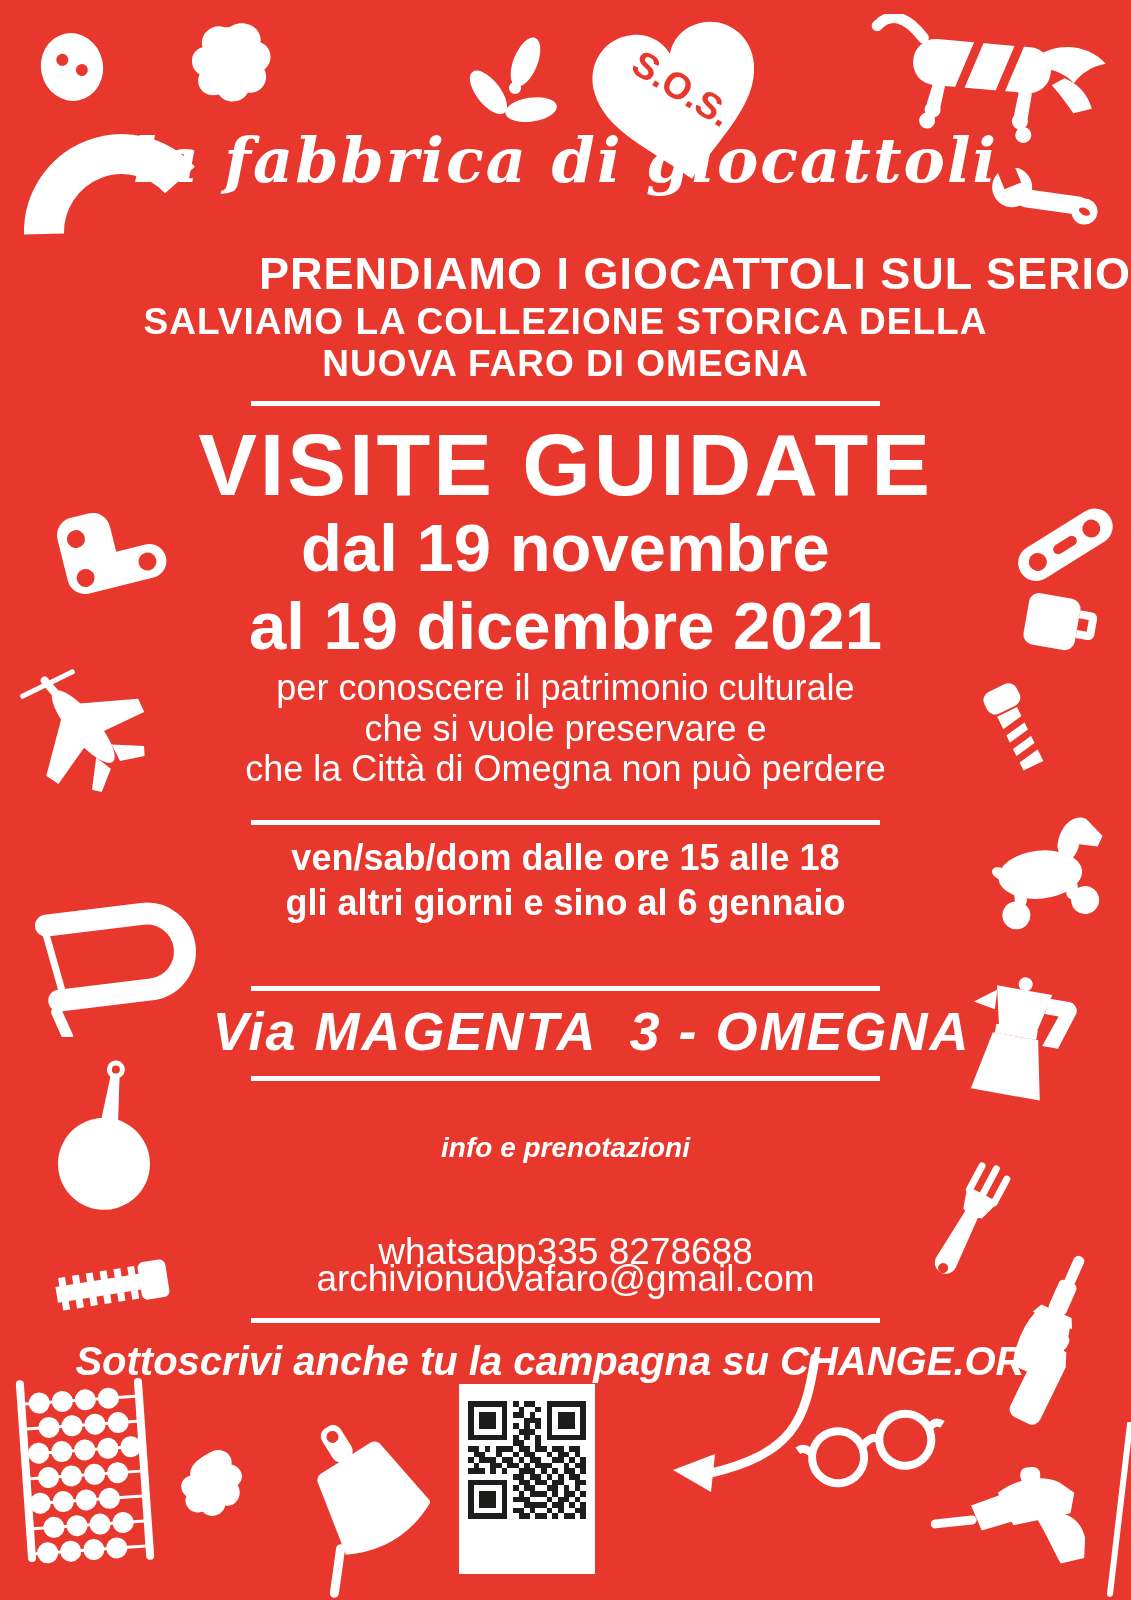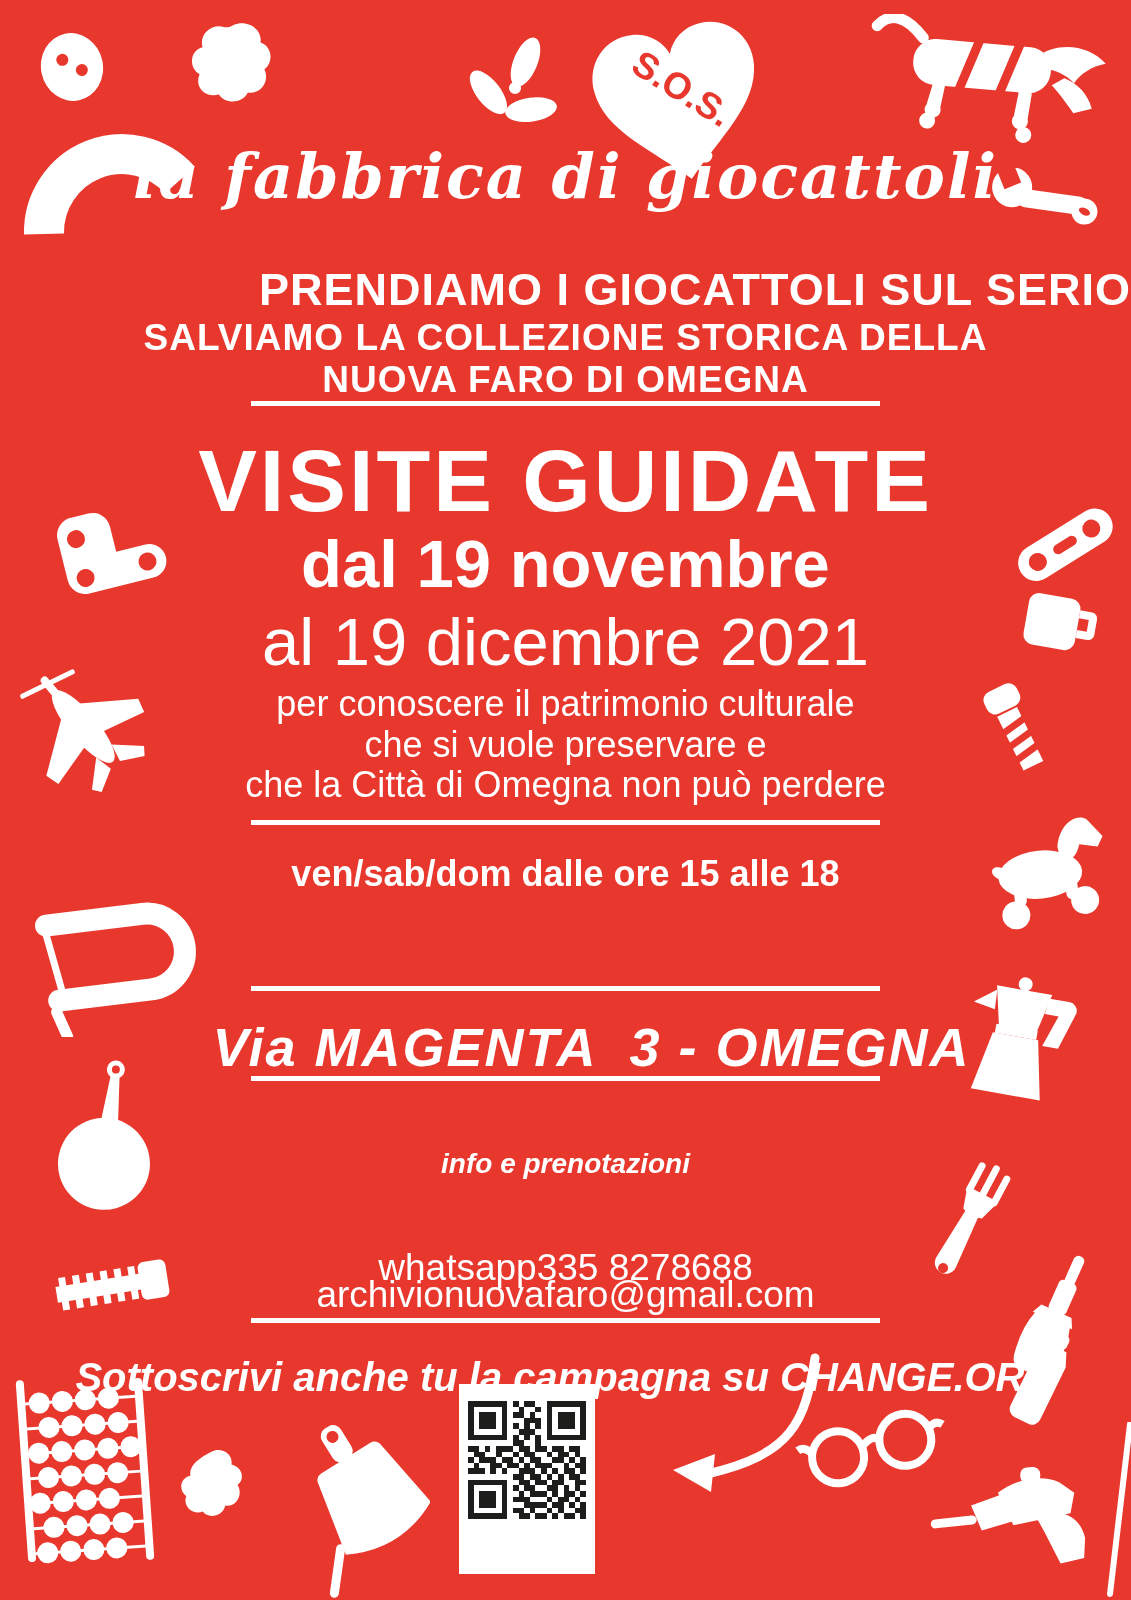--- a/index.html
+++ b/index.html
@@ -1,26 +1,26 @@
 <!DOCTYPE html>
 <html><head>
 <meta charset="utf-8">
 <style>
   html,body{margin:0;padding:0;background:#fff;}
   .poster{position:relative;width:1131px;height:1600px;background:#e8372c;overflow:hidden;
           font-family:"Liberation Sans",sans-serif;color:#fff;}
-  .t{position:absolute;left:0;width:100%;text-align:center;line-height:1.05;white-space:pre;margin-top:16px;}
+  .t{position:absolute;left:0;width:100%;text-align:center;line-height:1.05;white-space:pre;}
   .brand{top:128px;font-family:"DejaVu Serif",serif;font-style:italic;font-weight:600;
          font-size:62px;letter-spacing:2px;}
   .claim1{top:250px;font-size:45px;font-weight:bold;letter-spacing:1px;text-align:right;}
   .claim2{top:303px;font-size:37px;font-weight:bold;letter-spacing:1px;}
   .claim3{top:345px;font-size:37px;font-weight:bold;letter-spacing:1px;}
   .title{top:419px;font-size:88px;font-weight:bold;letter-spacing:3px;}
   .date1{top:513px;font-size:67px;font-weight:bold;}
-  .date2{top:591px;font-size:67px;font-weight:normal;}
+  .date2{top:591px;font-size:67px;font-weight:bold;}
   .desc{font-size:36px;font-weight:500;}
   .d1{top:669px}.d2{top:710px}.d3{top:750px}
   .hrs{font-size:36px;font-weight:bold;}
   .h1{top:839px}.h2{top:884px}.h3{top:929px}
   .addr{top:1003px;font-size:54px;font-weight:bold;font-style:italic;letter-spacing:2px;padding-left:26px;}
   .admission{top:1090px;font-size:25px;font-style:italic;font-weight:600;letter-spacing:1px;}
   .info{top:1133px;font-size:28px;font-weight:bold;font-style:italic;}
   .email{top:1260px;font-size:37px;font-weight:400;}
   .wapp{top:1233px;font-size:37px;font-weight:500;}
   .campaign{top:1340px;font-size:40px;font-style:italic;font-weight:600;}
@@ -300,20 +300,21 @@
   <div class="t date1">dal 19 novembre</div>
   <div class="t date2">al 19 dicembre 2021</div>
 
   <div class="t desc d1">per conoscere il patrimonio culturale</div>
   <div class="t desc d2">che si vuole preservare e</div>
   <div class="t desc d3">che la Città di Omegna non può perdere</div>
 
   <div class="divider dv2"></div>
 
   <div class="t hrs h1">ven/sab/dom dalle ore 15 alle 18</div>
+  <div class="t hrs h2">gli altri giorni e sino al 6 gennaio</div>
 
   <div class="divider dv3"></div>
 
   <div class="t addr">Via MAGENTA  3 - OMEGNA</div>
 
   <div class="divider dv4"></div>
 
   <div class="t info">info e prenotazioni</div>
   <div class="t email">archivionuovafaro@gmail.com</div>
   <div class="t wapp">whatsapp335 8278688</div>

